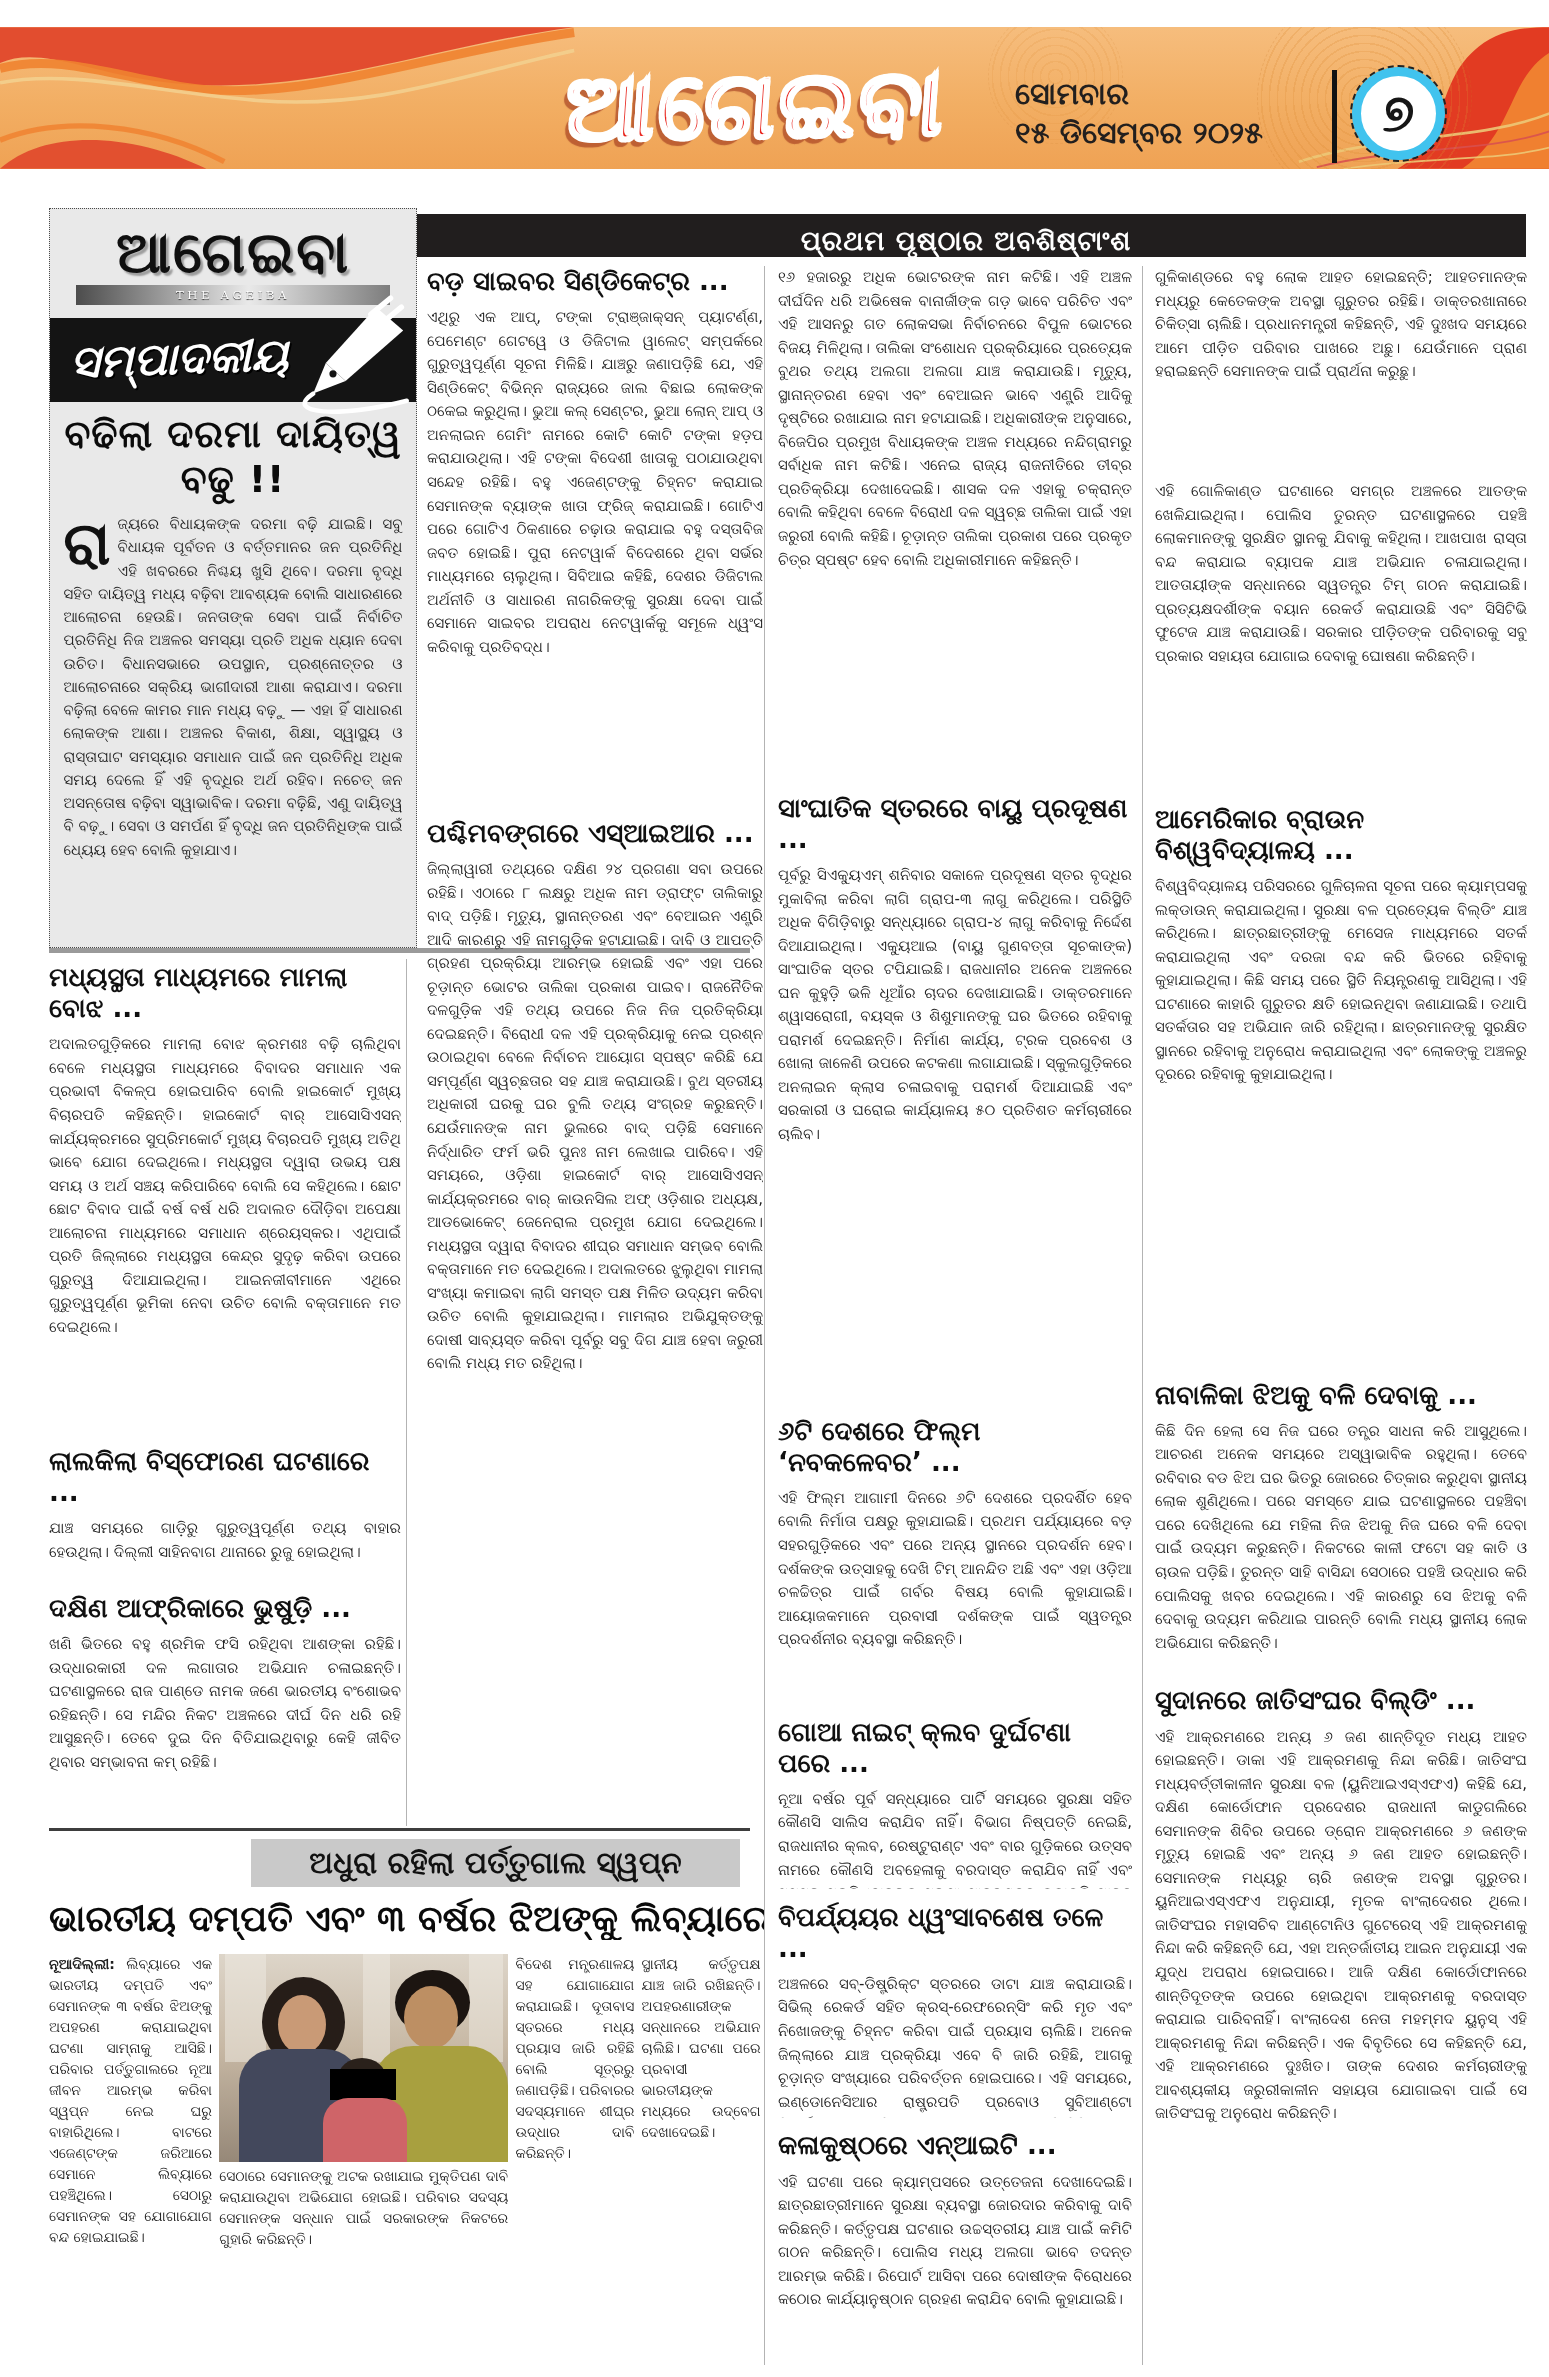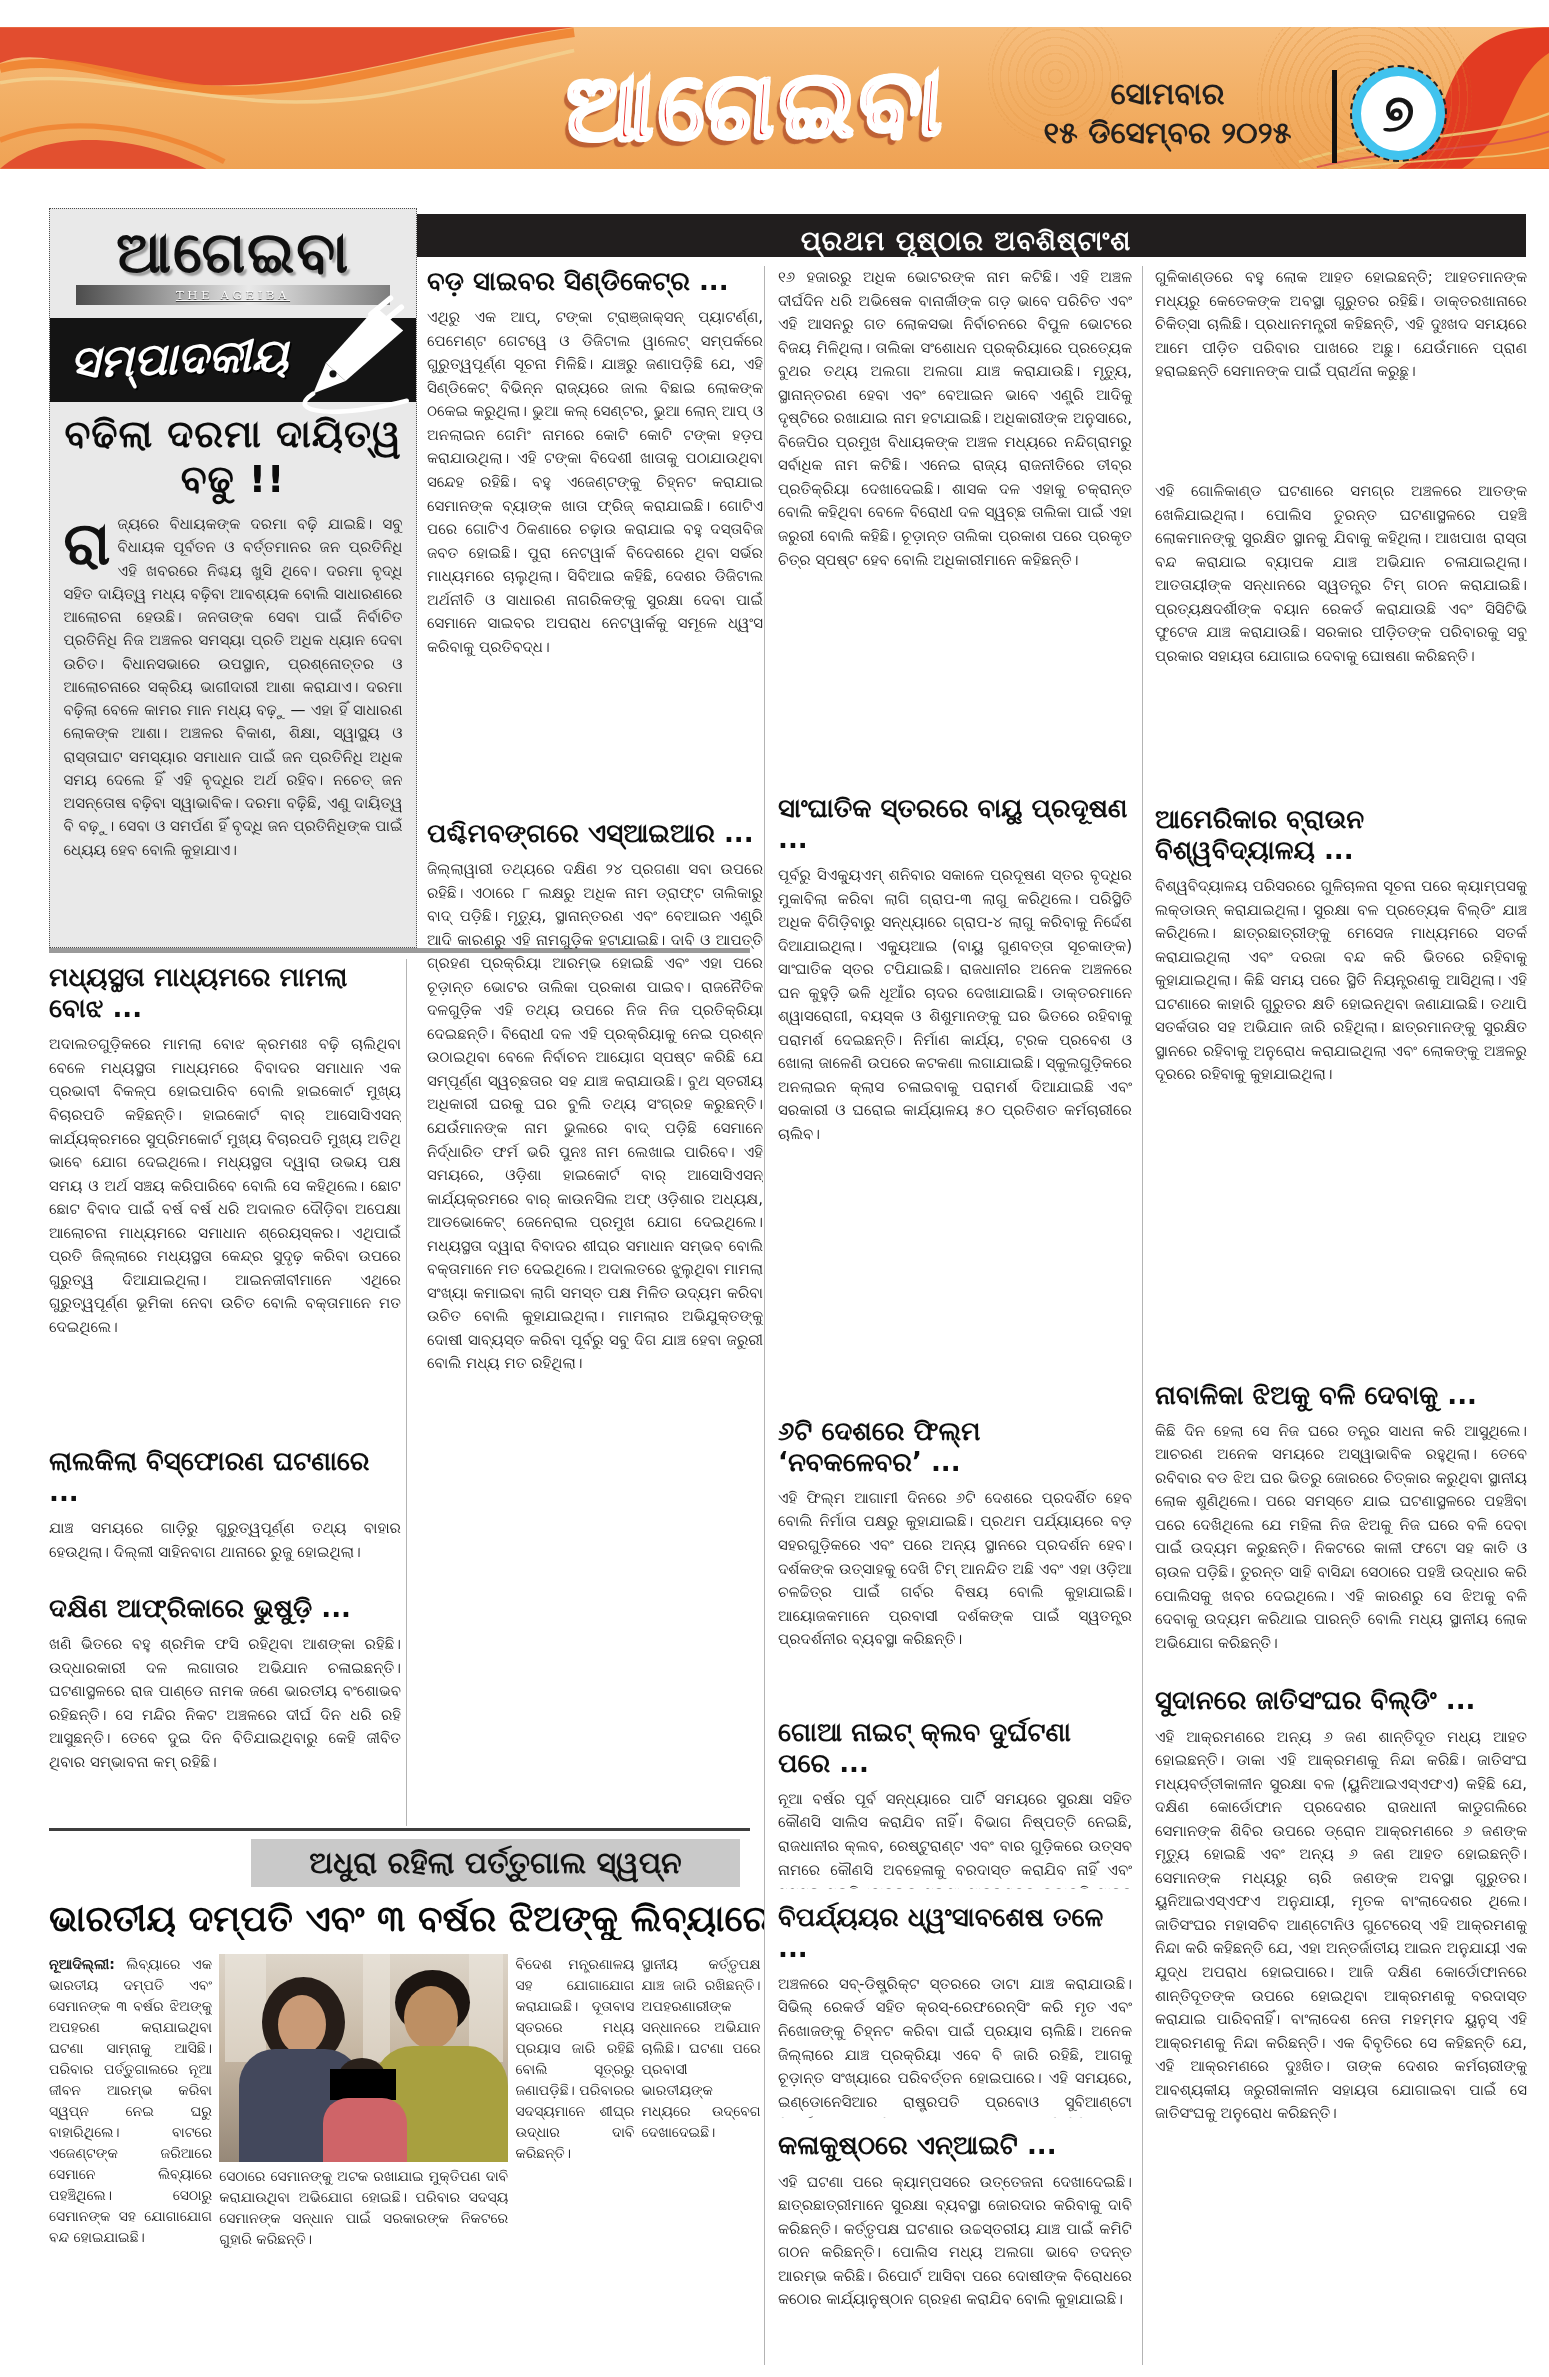--- a/index.html
+++ b/index.html
@@ -9,21 +9,21 @@
   
   #band { position:absolute; left:0; top:27px; width:1550px; height:142px;
           background:linear-gradient(180deg,#f6bd7d 0%,#f2ae63 55%,#efa254 100%); overflow:hidden; }
   .mandala { position:absolute; border-radius:50%; opacity:.45;
              background:repeating-radial-gradient(circle, rgba(224,148,62,0) 0 6.3px, rgba(219,139,52,.55) 6.3px 8px);
              border:1.8px dashed rgba(200,120,40,.5); }
   #masthead { position:absolute; left:566px; top:25px; font-size:92px; font-weight:900; letter-spacing:3.6px;
               color:#e8251d; transform:skewX(-5deg) rotate(-1deg);
               -webkit-text-stroke:2.7px #ffffff;
               text-shadow:-1.8px 1.8px 0 #fff, 1.8px -1.8px 0 #fff, 1.8px 1.8px 0 #fff, -1.8px -1.8px 0 #fff, -4.5px 6.3px 0.9px rgba(140,25,12,.5); }
-  #dateblock { position:absolute; left:1015px; top:47px; width:305px; text-align:center;
+  #dateblock { position:absolute; left:1015px; top:47px; width:305px; text-align:left;
                font-size:30px; font-weight:bold; color:#221f1e; line-height:1.3; }
   #datebar { position:absolute; left:1332px; top:43px; width:5.4px; height:93px; background:#121212; }
   #pagecircle { position:absolute; left:1352px; top:40px; width:93px; height:93px; border-radius:50%;
                 background:#fff; border:9px solid #41c3ee; outline:2.7px dashed #222; outline-offset:0.9px;
                 display:flex; align-items:center; justify-content:center;
                 font-size:52px; font-weight:900; color:#161616; }
   
   .vrule { position:absolute; width:0.9px; background:#b3b3b3; }
   .hrule { position:absolute; background:#9a9a9a; }
 
@@ -34,21 +34,21 @@
 
   
   #edbox { position:absolute; left:49px; top:208px; width:368px; height:740px;
            background:#e9e9e9; border:1.8px dotted #4a4a4a; overflow:hidden; }
   #edlogo { text-align:center; margin-top:14.4px; }
   #edlogo-title { font-size:57px; font-weight:900; color:#0f0f0f; letter-spacing:1.8px;
                   text-shadow:2.7px 2.7px 1.8px #9c9c9c; line-height:1.05; }
   #edlogo-bar { width:314px; height:20px; margin:1.8px auto 0;
                 background:linear-gradient(90deg,#4c4c4c,#e9e9e9 55%,#7d7d7d);
                 color:#fff; font-family:"DejaVu Serif","Liberation Serif",serif;
-                font-size:11.7px; letter-spacing:3.6px; line-height:20px; text-shadow:0 0.9px 0.9px #333;text-decoration:underline; }
+                font-size:11.7px; letter-spacing:3.6px; line-height:20px; text-shadow:0 0.9px 0.9px #333; }
   #edbanner { position:relative; margin-top:12.6px; height:84px; background:#141414; overflow:visible; }
   #edlabel { position:absolute; left:20px; top:14.4px; color:#fff; font-size:45px; font-weight:bold; font-style:italic;
              font-family:"DejaVu Serif","Liberation Serif",serif; transform:rotate(-2deg);
              text-shadow:1.8px 1.8px 0 #000; }
   #pen { position:absolute; right:1.8px; top:-27px; }
   #edheadline { text-align:center; font-size:38px; font-weight:900; color:#0b0b0b; margin-top:10.8px; letter-spacing:0.9px; }
   #edbody { margin:10.8px 13.5px 0; font-size:15px; line-height:1.55; text-align:justify; color:#1d1d1d;
             height:426px; overflow:hidden; }
   #eddrop { float:left; font-size:59px; line-height:.85; font-weight:900; padding:5.4px 7.2px 0 0; color:#111; }
 

